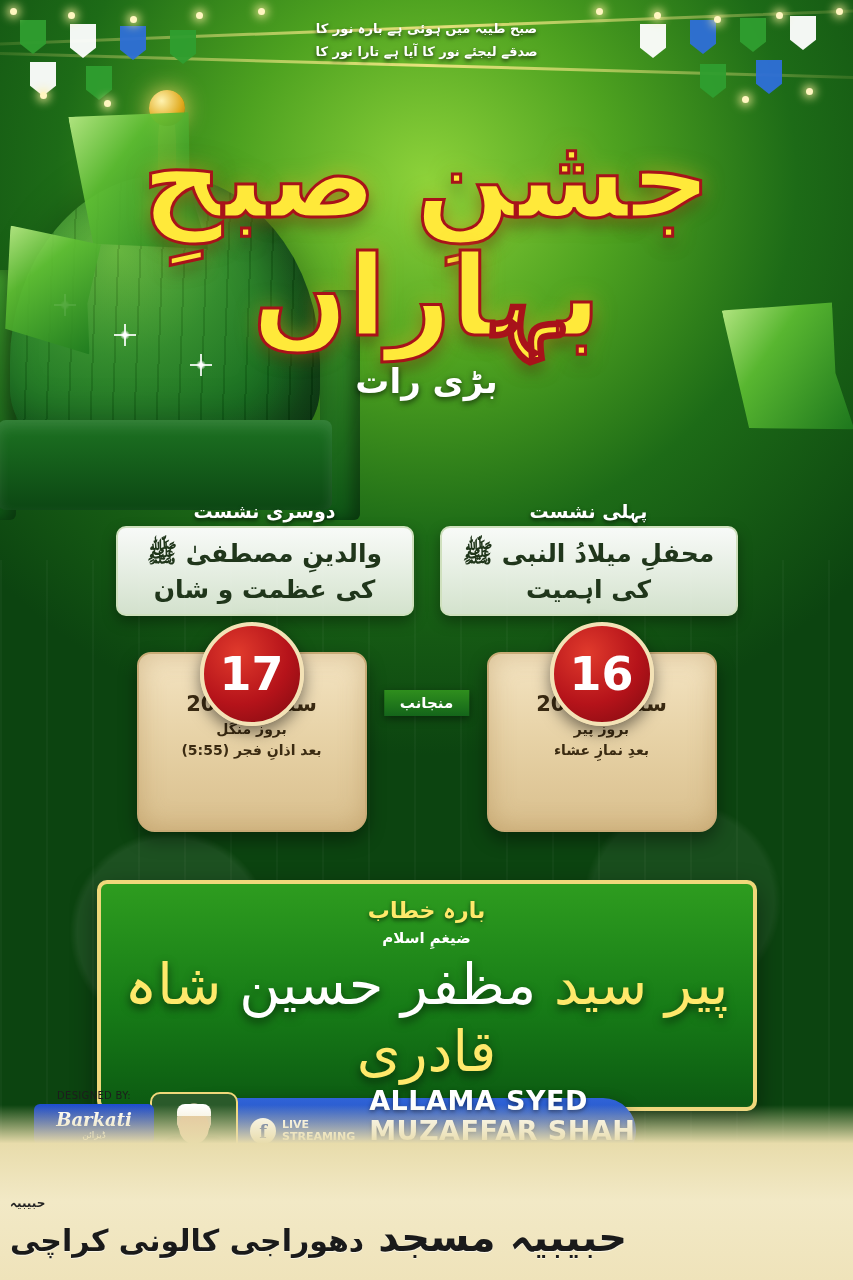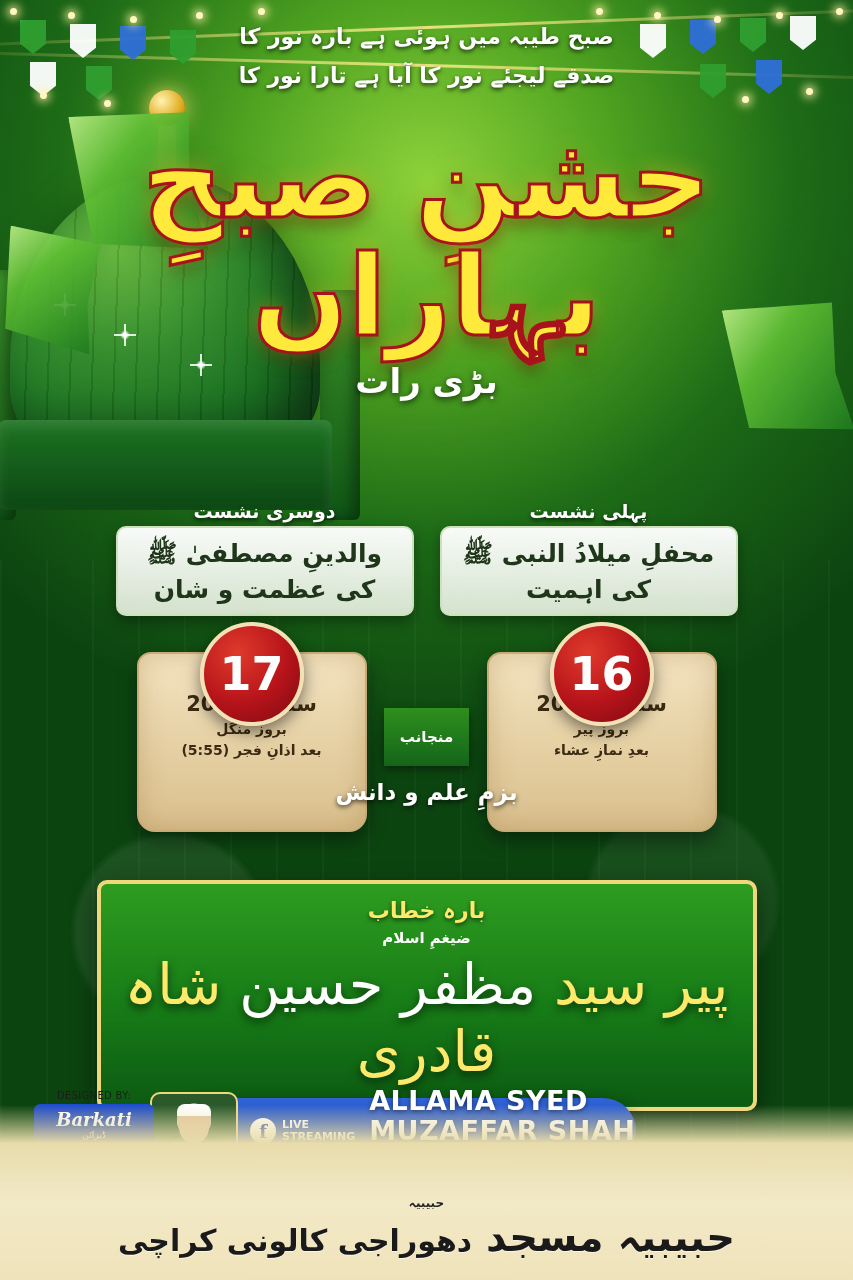--- a/index.html
+++ b/index.html
@@ -106,21 +106,21 @@
 
   
   .urdu { direction: rtl; font-family: "DejaVu Sans", sans-serif; }
 
   .couplet {
     position: absolute; top: 18px; left: 50%; transform: translateX(-50%);
     width: 560px; text-align: center; color: #ffffff;
     text-shadow: 0 2px 4px rgba(0,0,0,.75);
     line-height: 1.75;
   }
-  .couplet div { font-size: 22px; font-weight: bold; }
+  .couplet div { font-size: 13px; font-weight: bold; }
 
   .title {
     position: absolute; top: 120px; left: 0; right: 0;
     text-align: center;
   }
   .title .main {
     font-size: 112px; font-weight: bold; line-height: 1.05;
     color: #ffe93a;
     -webkit-text-stroke: 3px #a8121a;
     text-shadow: 0 0 22px rgba(255,200,40,.55), 0 8px 16px rgba(0,0,0,.5);
@@ -183,23 +183,22 @@
     box-shadow: 0 6px 16px rgba(0,0,0,.5);
   }
   .center-tag {
     position: absolute; top: 690px; left: 50%; transform: translateX(-50%);
     text-align: center; direction: rtl;
   }
   .center-tag .ribbon {
     display: inline-block;
     background: linear-gradient(to bottom, #2f8f1d, #14651a);
     color: #fff; font-size: 15px; font-weight: bold;
-    padding: 20px 16px; border-radius: 0;
+    padding: 4px 16px; border-radius: 0;
     box-shadow: 0 3px 8px rgba(0,0,0,.45);
-    margin-top: 18px;
   }
   .center-tag .bazm {
     margin-top: 10px; color: #ffffff; font-size: 23px; font-weight: bold;
     line-height: 1.4; text-shadow: 0 2px 5px rgba(0,0,0,.7);
   }
 
   
   .speaker {
     position: absolute; top: 880px; left: 50%; transform: translateX(-50%);
     width: 660px; padding: 14px 18px 22px;
@@ -279,21 +278,21 @@
   }
   .designer .dname { font-family: "DejaVu Serif", serif; font-style: italic; font-size: 18px; font-weight: bold; }
   .designer .dsub { font-size: 9px; }
   .designer .dphone {
     margin-top: 3px; font-size: 13px; font-weight: bold; color: #111;
   }
 
   
   .venue {
     position: absolute; left: 0; right: 0; bottom: 18px;
-    text-align: center; direction: rtl; color: #1a1a1a;
+    text-align: left; direction: rtl; color: #1a1a1a; padding-left: 10px;
   }
   .venue .crest {
     font-size: 12px; font-weight: bold; color: #222; margin-bottom: 2px;
   }
   .venue .line {
     font-size: 40px; font-weight: bold; line-height: 1.25;
     text-shadow: 0 1px 0 rgba(255,255,255,.6);
   }
   .venue .line .thin { font-size: 30px; }
 
@@ -404,21 +403,20 @@
         <span>ستمبر 2024</span>
         <span class="small">بروز منگل</span>
         <span class="small">بعد اذانِ فجر (5:55)</span>
       </div>
       <div class="day-badge">17</div>
     </div>
   </div>
 
   <div class="center-tag">
     <div class="ribbon urdu">منجانب</div>
-    <div class="bazm urdu">بزمِ علم و دانش</div>
   </div>
 
   <div class="speaker">
     <div class="khitab">بارہ خطاب</div>
     <div class="zeghm">ضیغمِ اسلام</div>
     <div class="name">
       <span class="ylw">پیر سید</span>
       <span>مظفر حسین</span>
       <span class="ylw">شاہ قادری</span>
     </div>

